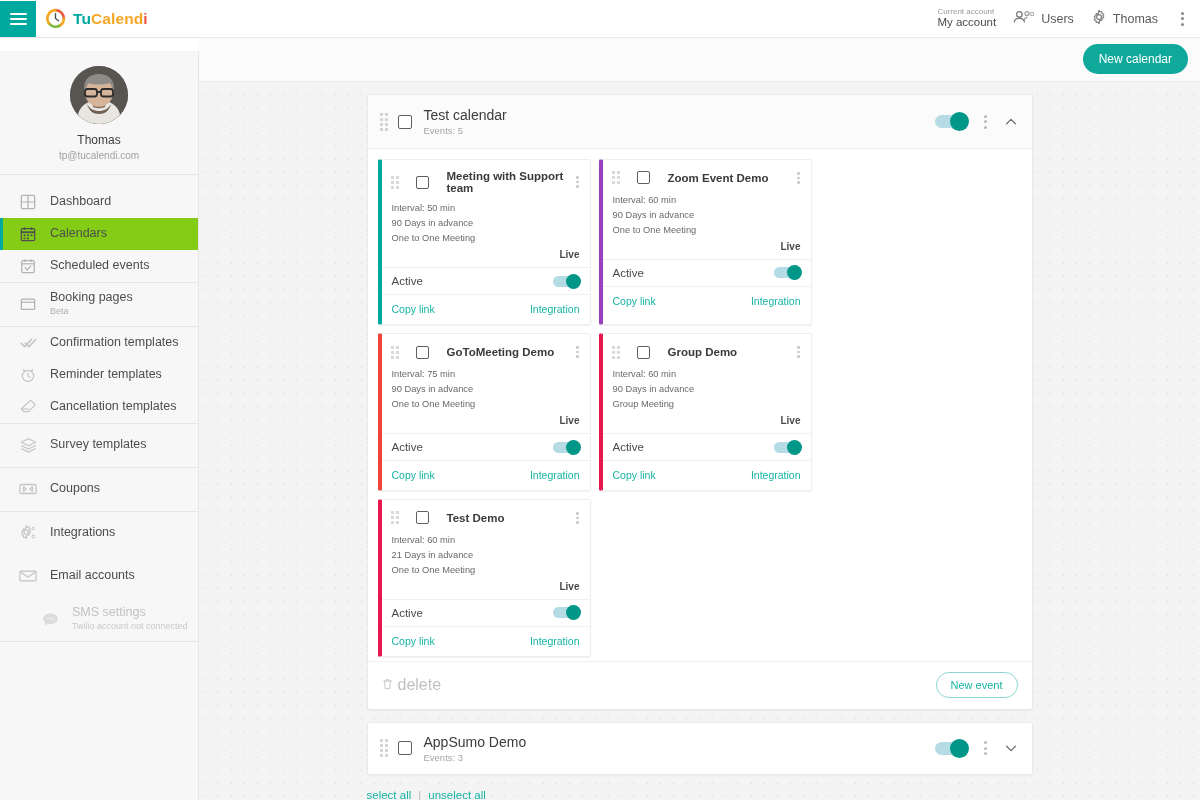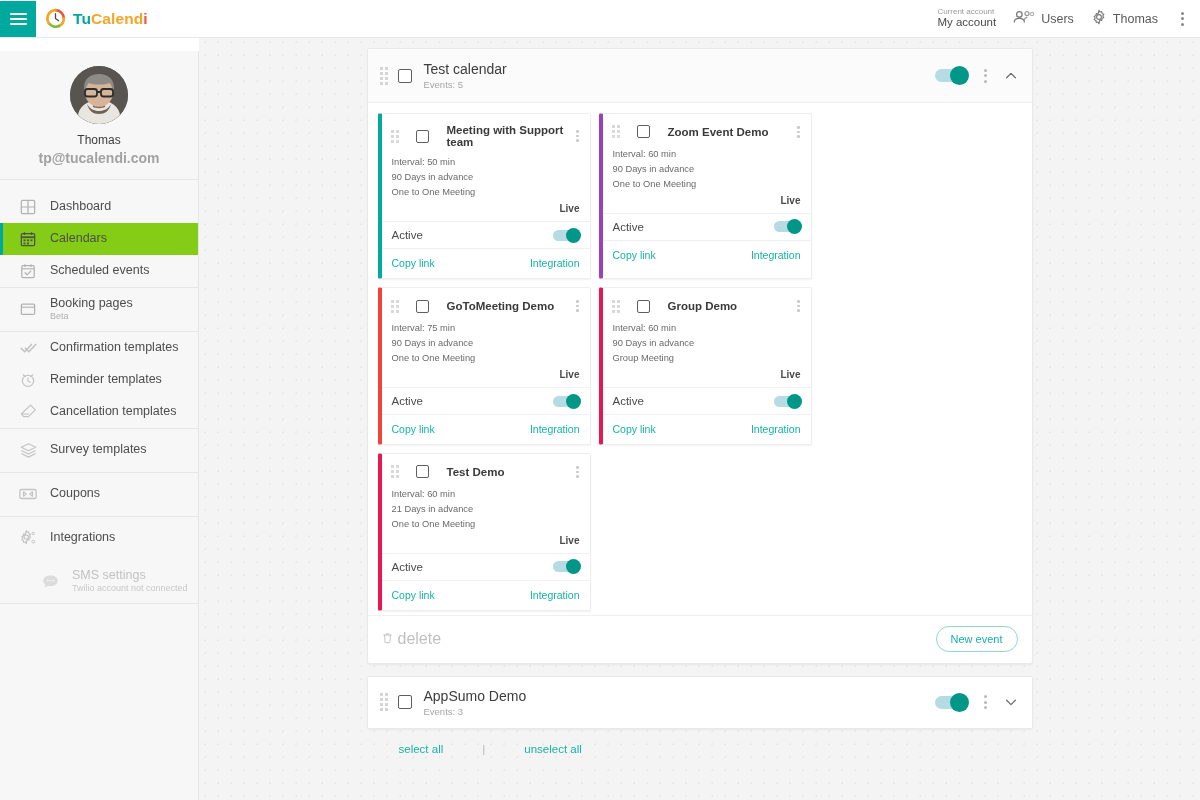--- a/index.html
+++ b/index.html
@@ -43,21 +43,21 @@
     position: absolute; top: 51px; left: 0; width: 199px; height: 764px;
     background: #f7f7f7; border-right: 1px solid #e6e6e6; z-index: 20;
   }
   .profile { padding: 15px 0 12px; text-align: center; border-bottom: 1px solid #e6e6e6; }
   .avatar {
     width: 58px; height: 58px; border-radius: 50%; margin: 0 auto 9px;
     background: #6f6f66; overflow: hidden; position: relative;
   }
   .avatar svg { display: block; }
   .profile-name { font-size: 12px; color: #3d3d3d; line-height: 1.3; }
-  .profile-mail { font-size: 14px; color: #a2a2a2; line-height: 1.3; font-weight: bold; }
+  .profile-mail { font-size: 10px; color: #a2a2a2; line-height: 1.3; }
 
   .nav { padding-top: 0; }
   .nav-group { border-bottom: 1px solid #e6e6e6; }
   .nav-item {
     display: flex; align-items: center; gap: 13px; height: 32px;
     padding: 0 0 0 19px; cursor: pointer; position: relative; color: #4d4d4d; font-size: 12.5px;
   }
   .nav-item.tall { height: 43px; align-items: center; }
   .nav-item.active { background: #84cc16; }
   .nav-item.active::before {
@@ -182,21 +182,21 @@
   .del { display: flex; align-items: center; gap: 5px; color: #c0c0c0; font-size: 16px; cursor: pointer; }
   .btn-outline {
     margin-left: auto; background: #fff; border: 1px solid #8fd8d0; color: #17b3a3;
     border-radius: 14px; font-size: 11px; padding: 6px 14px; cursor: pointer;
     font-family: "Liberation Sans", sans-serif;
   }
 
   .bulk { width: 666px; margin: 14px auto 0; }
   .bulk-links { font-size: 11.5px; color: #17b3a3; display: flex; gap: 7px; align-items: center; }
   .bulk-links .sep { color: #b9b9b9; }
-  .bulk-links span { cursor: pointer; margin-left: 32px; }
+  .bulk-links span { cursor: pointer; }
 </style>
 </head>
 <body>
 
 <div class="app">
 
   <div class="topbar">
     <div class="hamburger">
       <span></span>
         <span></span>
@@ -385,38 +385,50 @@
           <span class="nav-ico">
             <svg width="18" height="18" viewBox="0 0 20 20">
                 <circle cx="8" cy="9" r="2.4" fill="none" stroke="#c4c4c4" stroke-width="1.3"></circle>
                 <path d="M8 1.8l.9 1.8 2-.4.2 2 1.8.9-1.1 1.7 1.1 1.7-1.8.9-.2 2-2-.4L8 16.2l-.9-1.8-2 .4-.2-2-1.8-.9L4.2 10 3.1 8.3l1.8-.9.2-2 2 .4z" fill="none" stroke="#c4c4c4" stroke-width="1.3" stroke-linejoin="round"></path>
                 <circle cx="15.8" cy="5" r="1.3" fill="none" stroke="#c4c4c4" stroke-width="1.1"></circle>
                 <circle cx="15.8" cy="14" r="1.6" fill="none" stroke="#c4c4c4" stroke-width="1.1"></circle>
               </svg>
           </span>
           <span class="nav-label">Integrations</span>
         </div>
+        <div class="nav-item tall">
+          <span class="nav-ico">
+            <svg width="18" height="14" viewBox="0 0 20 14">
+                <rect x="1" y="1.5" width="18" height="11" rx="1.5" fill="none" stroke="#c4c4c4" stroke-width="1.4"></rect>
+                <path d="M1.6 2.5L10 8.2l8.4-5.7" fill="none" stroke="#c4c4c4" stroke-width="1.4"></path>
+              </svg>
+          </span>
+          <span class="nav-label">Email accounts</span>
+        </div>
         <div class="nav-item tall disabled">
           <span class="nav-ico">
             <svg width="17" height="15" viewBox="0 0 18 16">
                 <path d="M9 1.5c4.4 0 7.8 2.4 7.8 5.6S13.4 12.7 9 12.7c-.9 0-1.8-.1-2.6-.3L2.5 14.3l1-3C2 10.2 1.2 8.9 1.2 7.1 1.2 3.9 4.6 1.5 9 1.5z" fill="#dcdcdc"></path>
                 <path d="M5.5 7h1M8.5 7h1M11.5 7h1" stroke="#f5f5f5" stroke-width="1.2" stroke-linecap="round"></path>
               </svg>
           </span>
           <span>
             <span class="nav-label">SMS settings</span>
             <span class="nav-sub">Twilio account not connected</span>
           </span>
         </div>
       </div>
     </div>
 
   </div>
 
   <div class="main">
+    <div class="main-top">
+      <button class="btn-primary">New calendar</button>
+    </div>
 
     <div class="content">
 
       <div class="cal-card">
         <div class="cal-head">
           <div class="drag">
               <i></i>
               <i></i>
               <i></i>
               <i></i>

